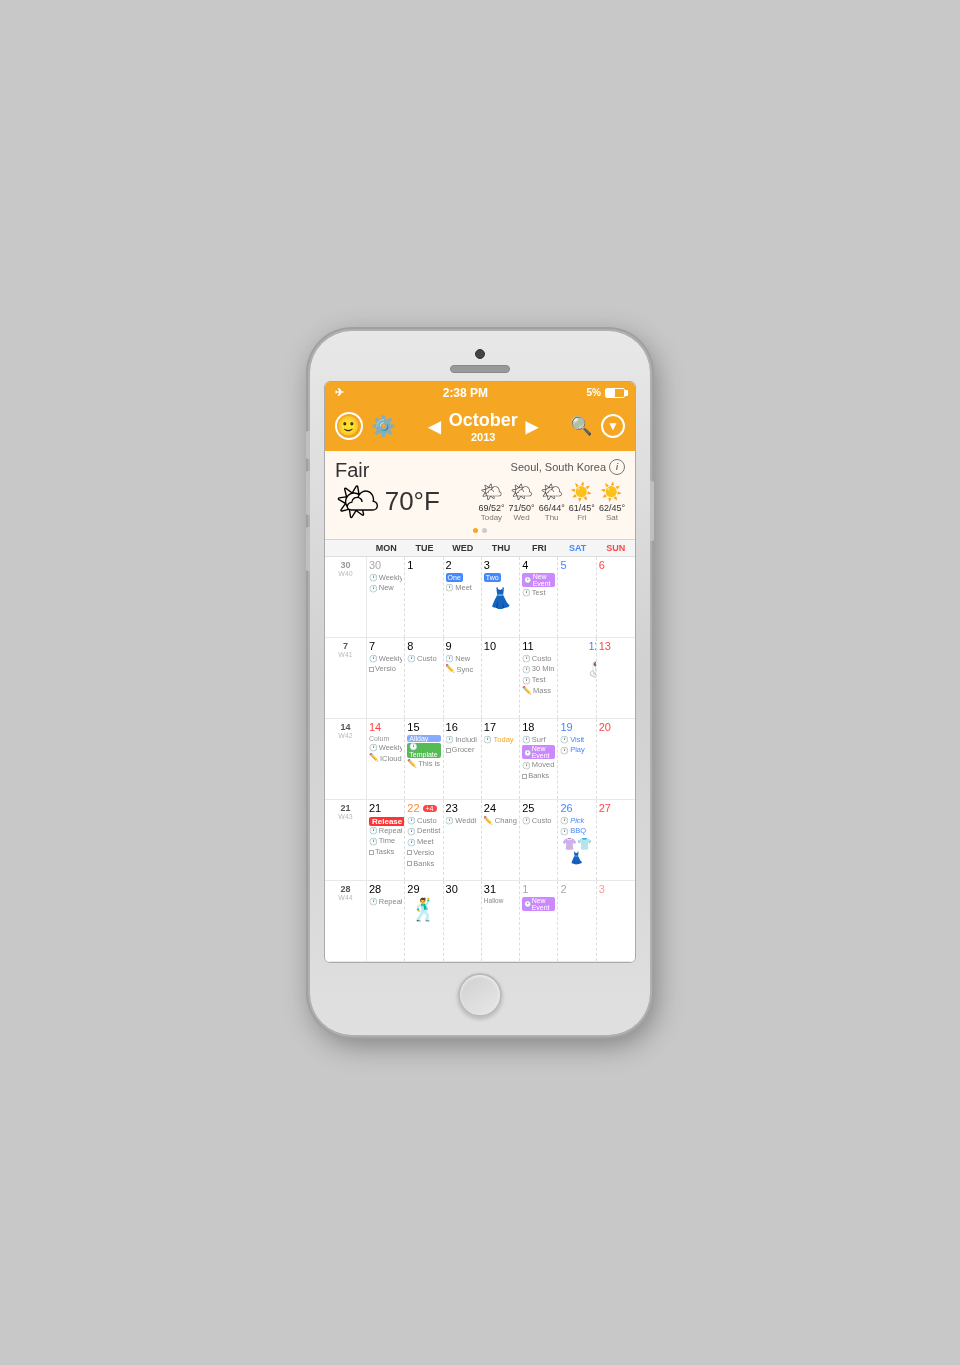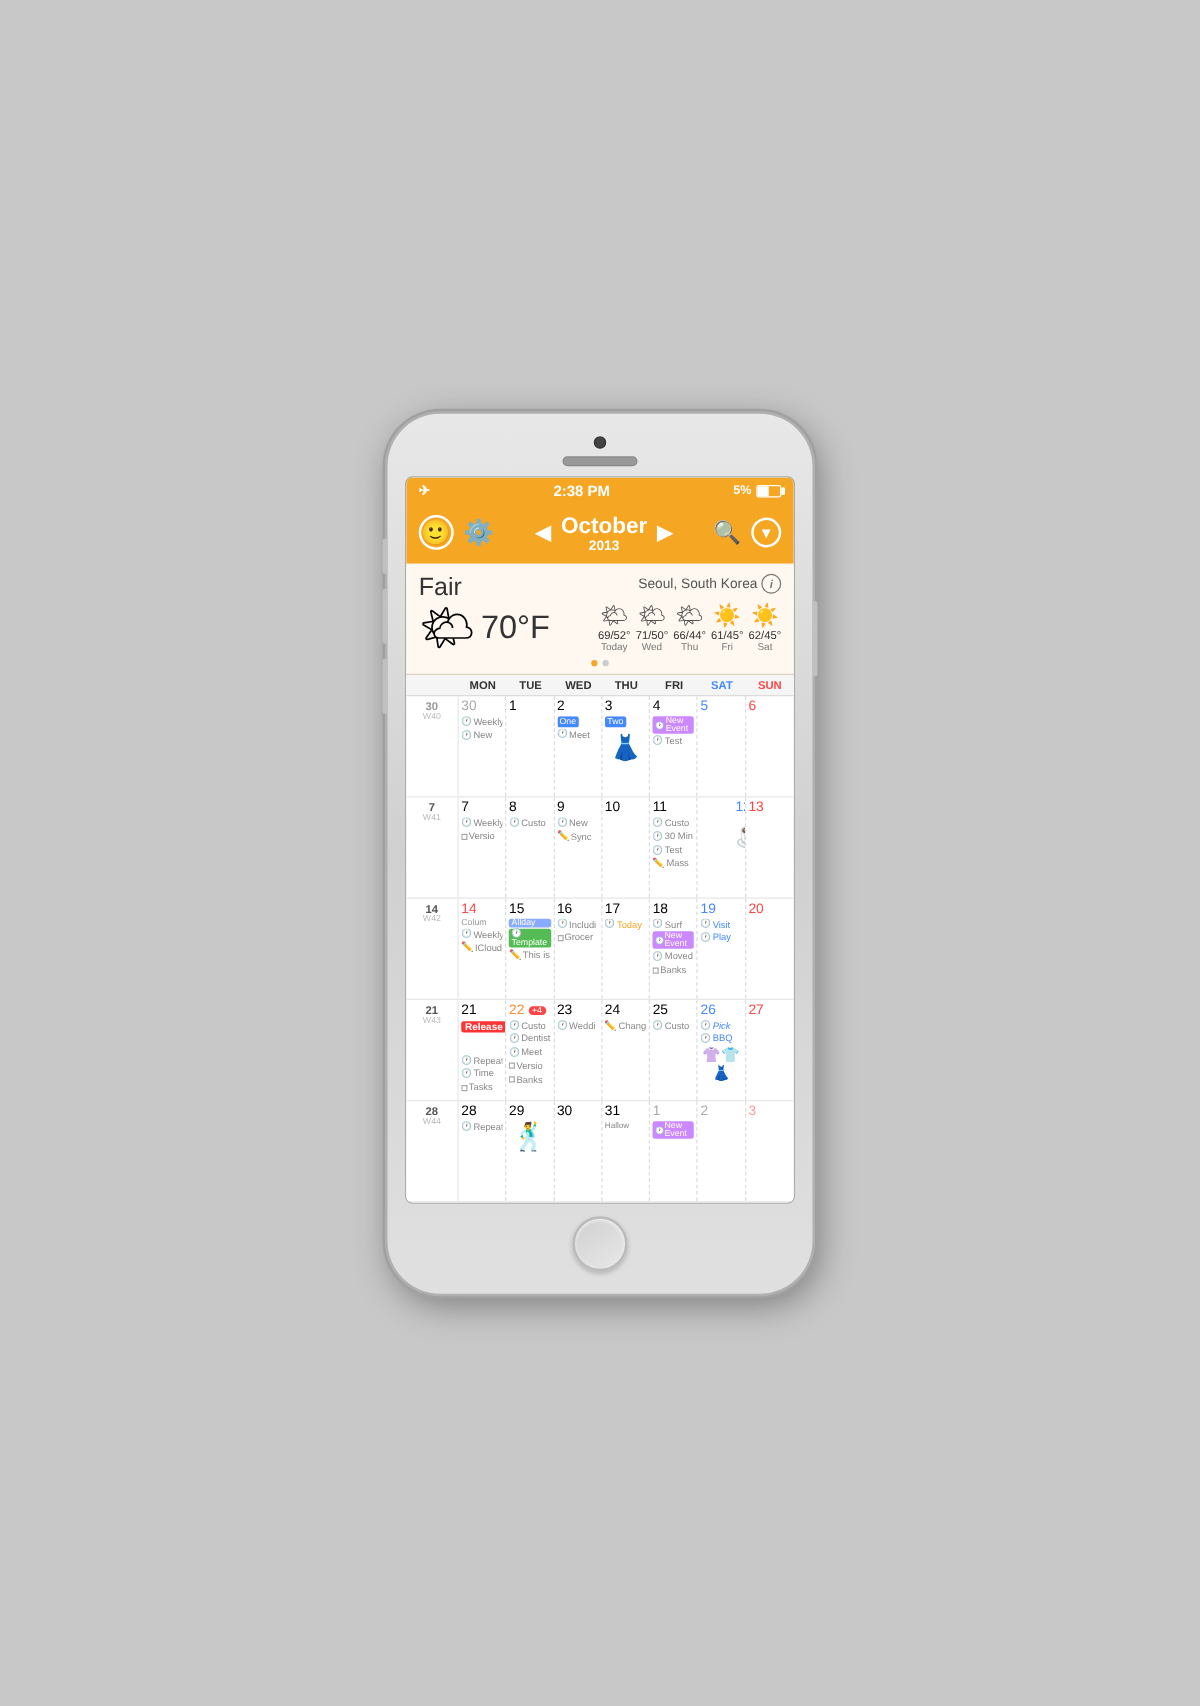--- a/index.html
+++ b/index.html
@@ -566,21 +566,21 @@
         </div>
       </div>
 
       <div class="cal-row">
         <div class="cal-week-label">
           <span class="week-label-day" style="font-size:9px;color:#555;">21</span>
           <span class="cal-week-num">W43</span>
         </div>
         <div class="cal-cell">
           <div class="cal-day-num">21</div>
-          <div style="background:#FF3333;color:white;border-radius:2px;padding:0 3px;font-size:8px;font-weight:bold;margin-bottom:18px;display:inline-block;">Release</div>
+          <div style="background:#FF3333;color:white;border-radius:2px;padding:0 3px;font-size:8px;font-weight:bold;margin-bottom:0;display:inline-block;">Release</div>
           <div class="event">
               <span class="event-clock" style="color:#888;">🕐</span>
               <span style="color:#888;">Repeat</span>
             </div>
           <div class="event">
               <span class="event-clock" style="color:#888;">🕐</span>
               <span style="color:#888;">Time</span>
             </div>
           <div class="event">
               <span class="event-sq" style="border-color:#aaa;"></span>

